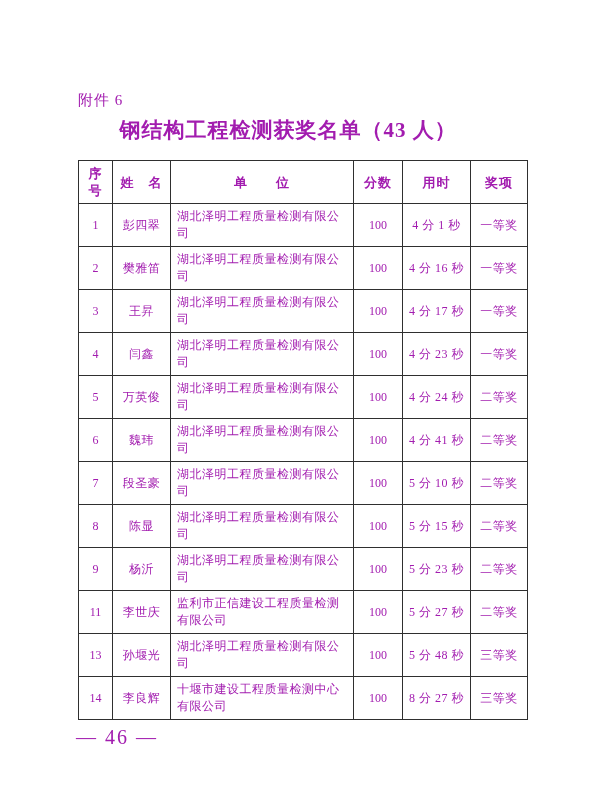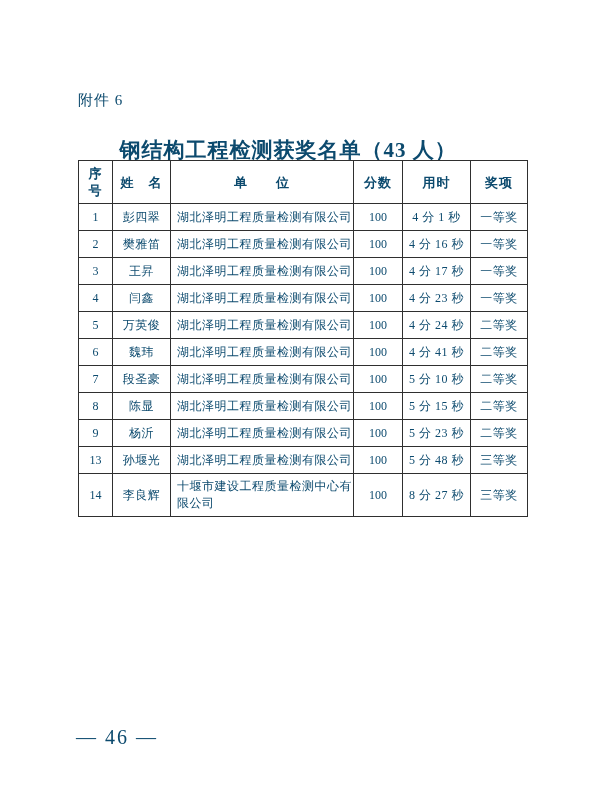--- a/index.html
+++ b/index.html
@@ -7,40 +7,39 @@
     padding: 0;
     background: #ffffff;
   }
   .page {
     position: relative;
     width: 600px;
     height: 800px;
     background: #ffffff;
     overflow: hidden;
     font-family: "Liberation Serif", "DejaVu Serif", serif;
-    color: #0c4a6e;
+    color: #a21caf;
   }
   .attachment-label {
     position: absolute;
     left: 78px;
     top: 90px;
     font-size: 15px;
     line-height: 20px;
     letter-spacing: 1px;
   }
   .doc-title {
     position: absolute;
     left: 0;
     top: 116px;
     width: 576px;
     text-align: center;
     font-size: 21px;
     font-weight: bold;
     letter-spacing: 1px;
-    margin-top: 20px;
   }
   table.award-table {
     position: absolute;
     left: 78px;
     top: 160px;
     width: 449px;
     border-collapse: collapse;
     table-layout: fixed;
   }
   .award-table th, .award-table td {
@@ -58,21 +57,21 @@
     font-weight: bold;
     letter-spacing: 1px;
   }
   .award-table td {
     height: 18px;
     letter-spacing: 0.5px;
   }
   .award-table td.col-unit {
     text-align: left;
     padding-left: 6px;
-    padding-right: 0;
+    padding-right: 8px;
   }
   .award-table td.col-no,
   .award-table td.col-score {
     font-size: 12px;
     letter-spacing: 0;
   }
   .footer-pagenum {
     position: absolute;
     left: 76px;
     top: 726px;
@@ -175,20 +174,28 @@
         </tr>
         <tr>
           <td class="col-no">9</td>
           <td class="col-name">杨沂</td>
           <td class="col-unit">湖北泽明工程质量检测有限公司</td>
           <td class="col-score">100</td>
           <td class="col-time">5 分 23 秒</td>
           <td class="col-award">二等奖</td>
         </tr>
         <tr>
+          <td class="col-no">11</td>
+          <td class="col-name">李世庆</td>
+          <td class="col-unit">监利市正信建设工程质量检测有限公司</td>
+          <td class="col-score">100</td>
+          <td class="col-time">5 分 27 秒</td>
+          <td class="col-award">二等奖</td>
+        </tr>
+        <tr>
           <td class="col-no">13</td>
           <td class="col-name">孙堰光</td>
           <td class="col-unit">湖北泽明工程质量检测有限公司</td>
           <td class="col-score">100</td>
           <td class="col-time">5 分 48 秒</td>
           <td class="col-award">三等奖</td>
         </tr>
         <tr>
           <td class="col-no">14</td>
           <td class="col-name">李良辉</td>

